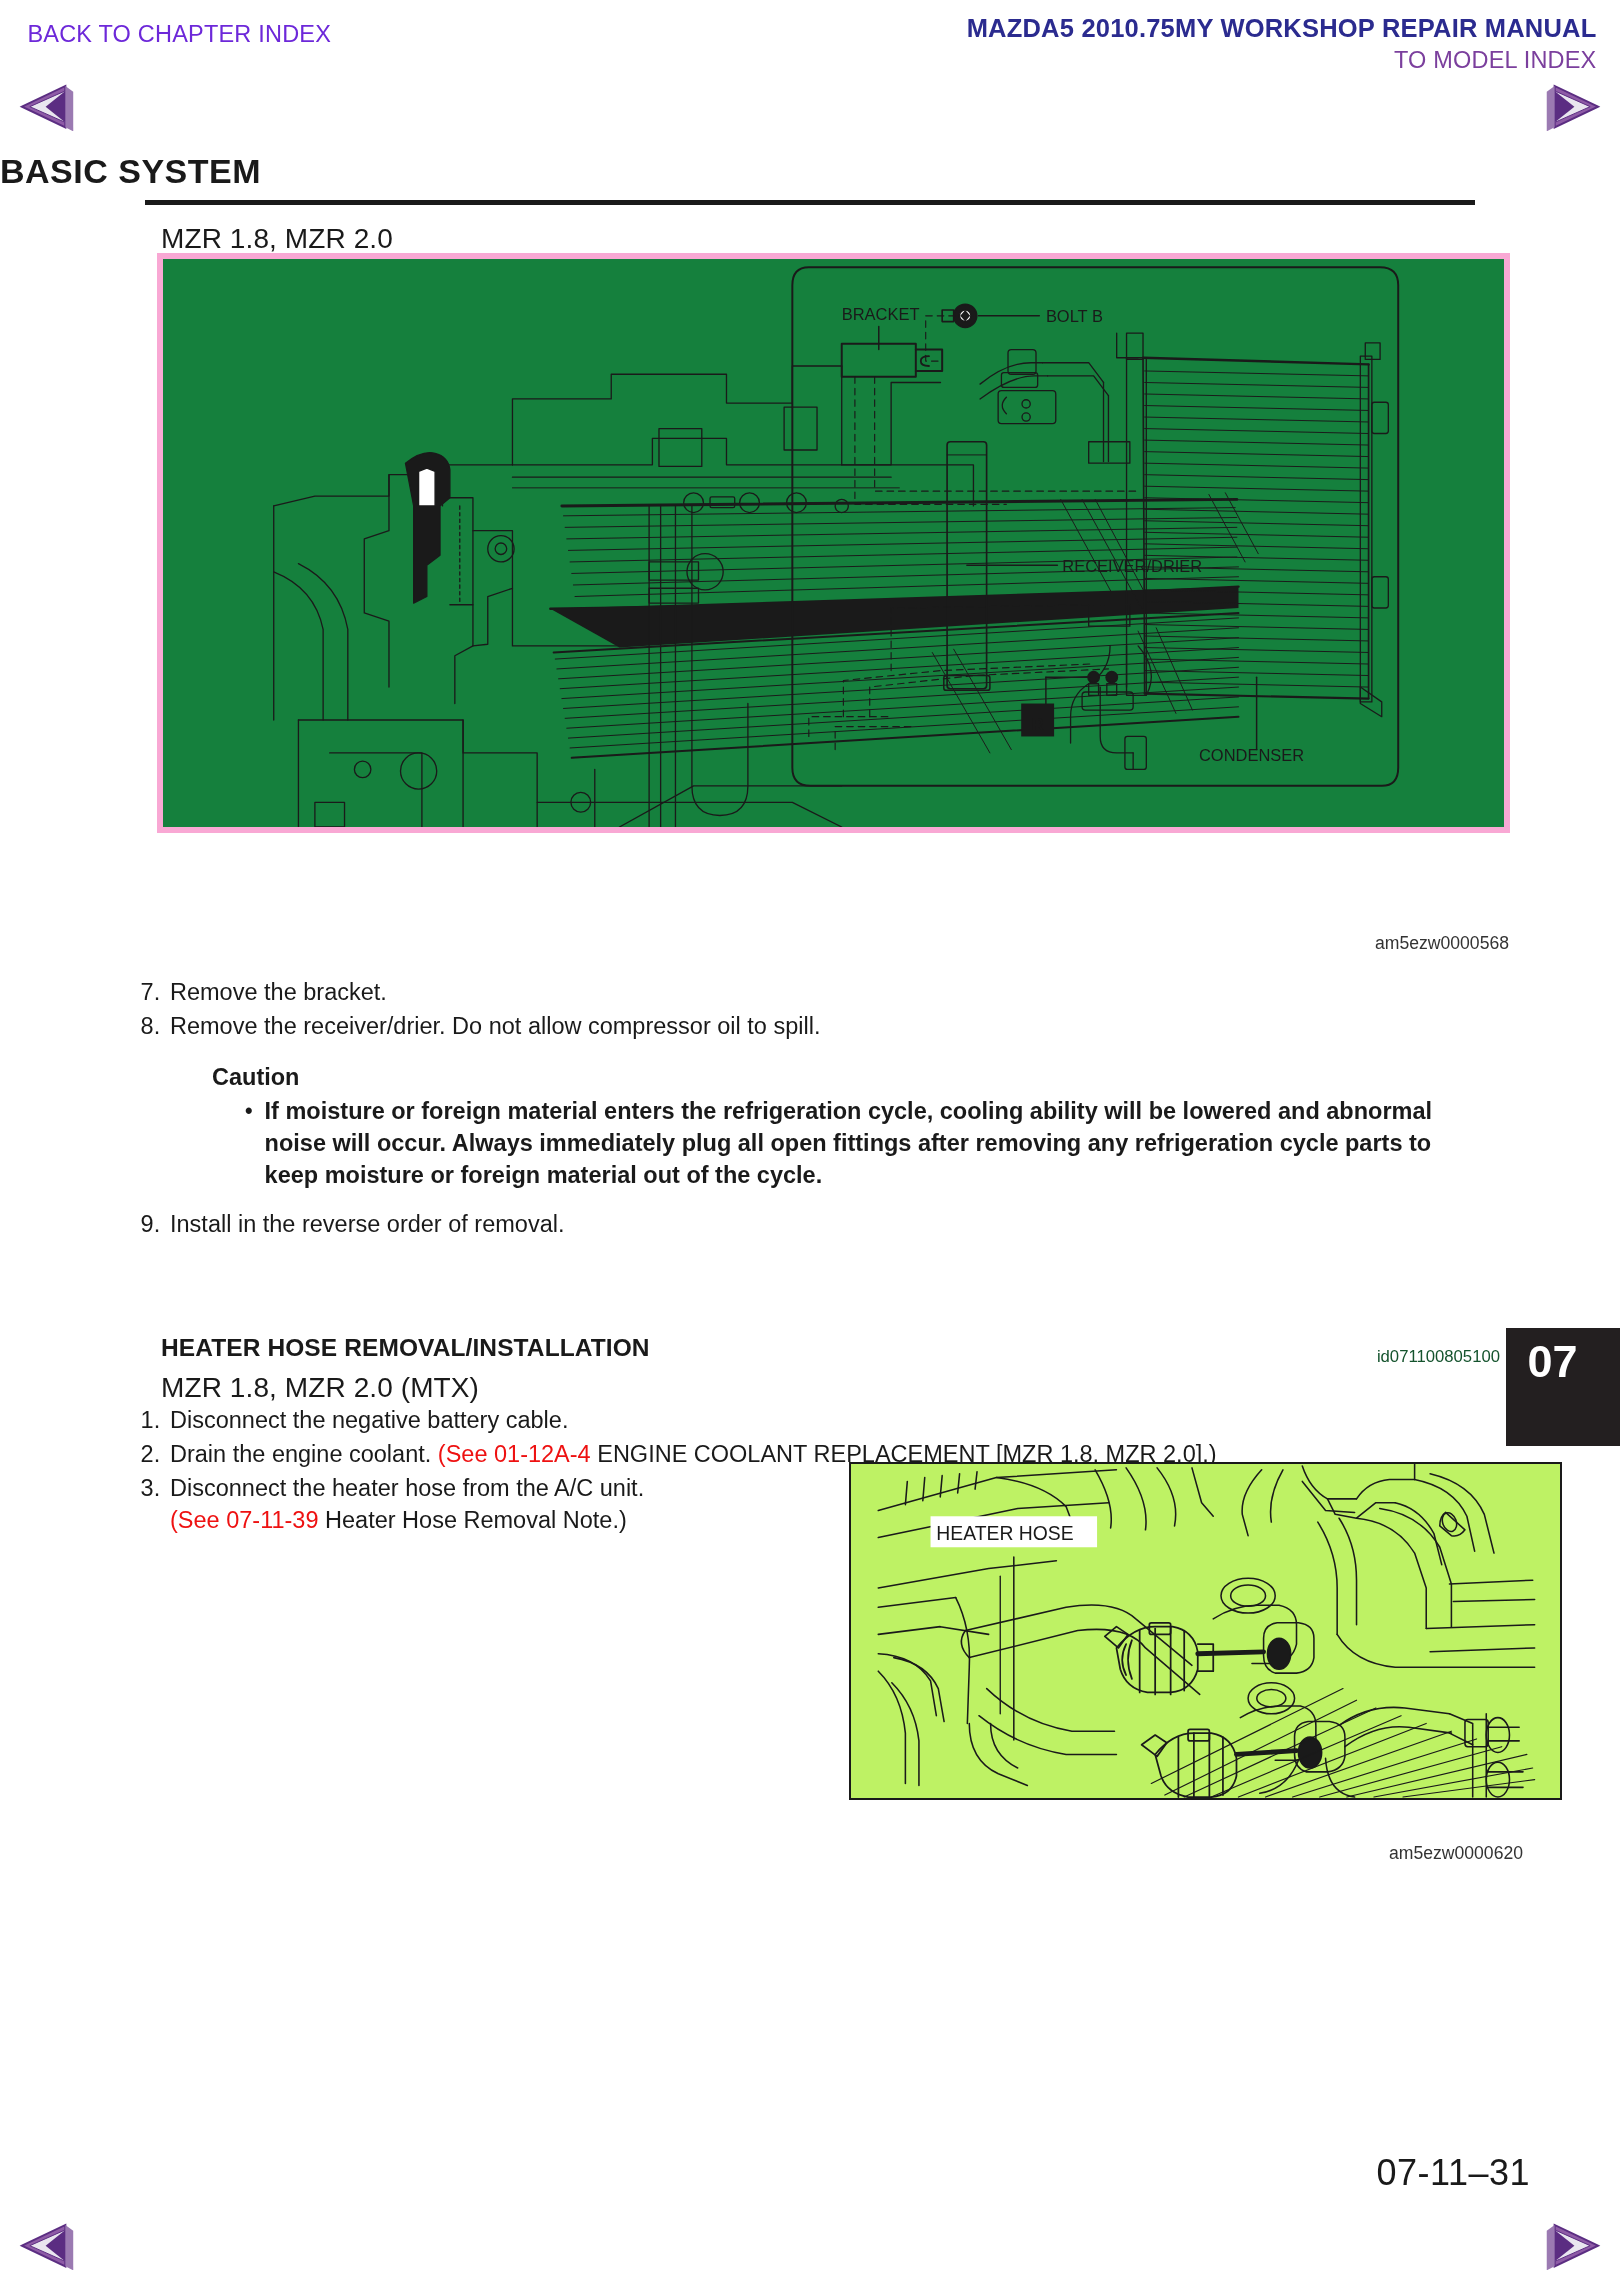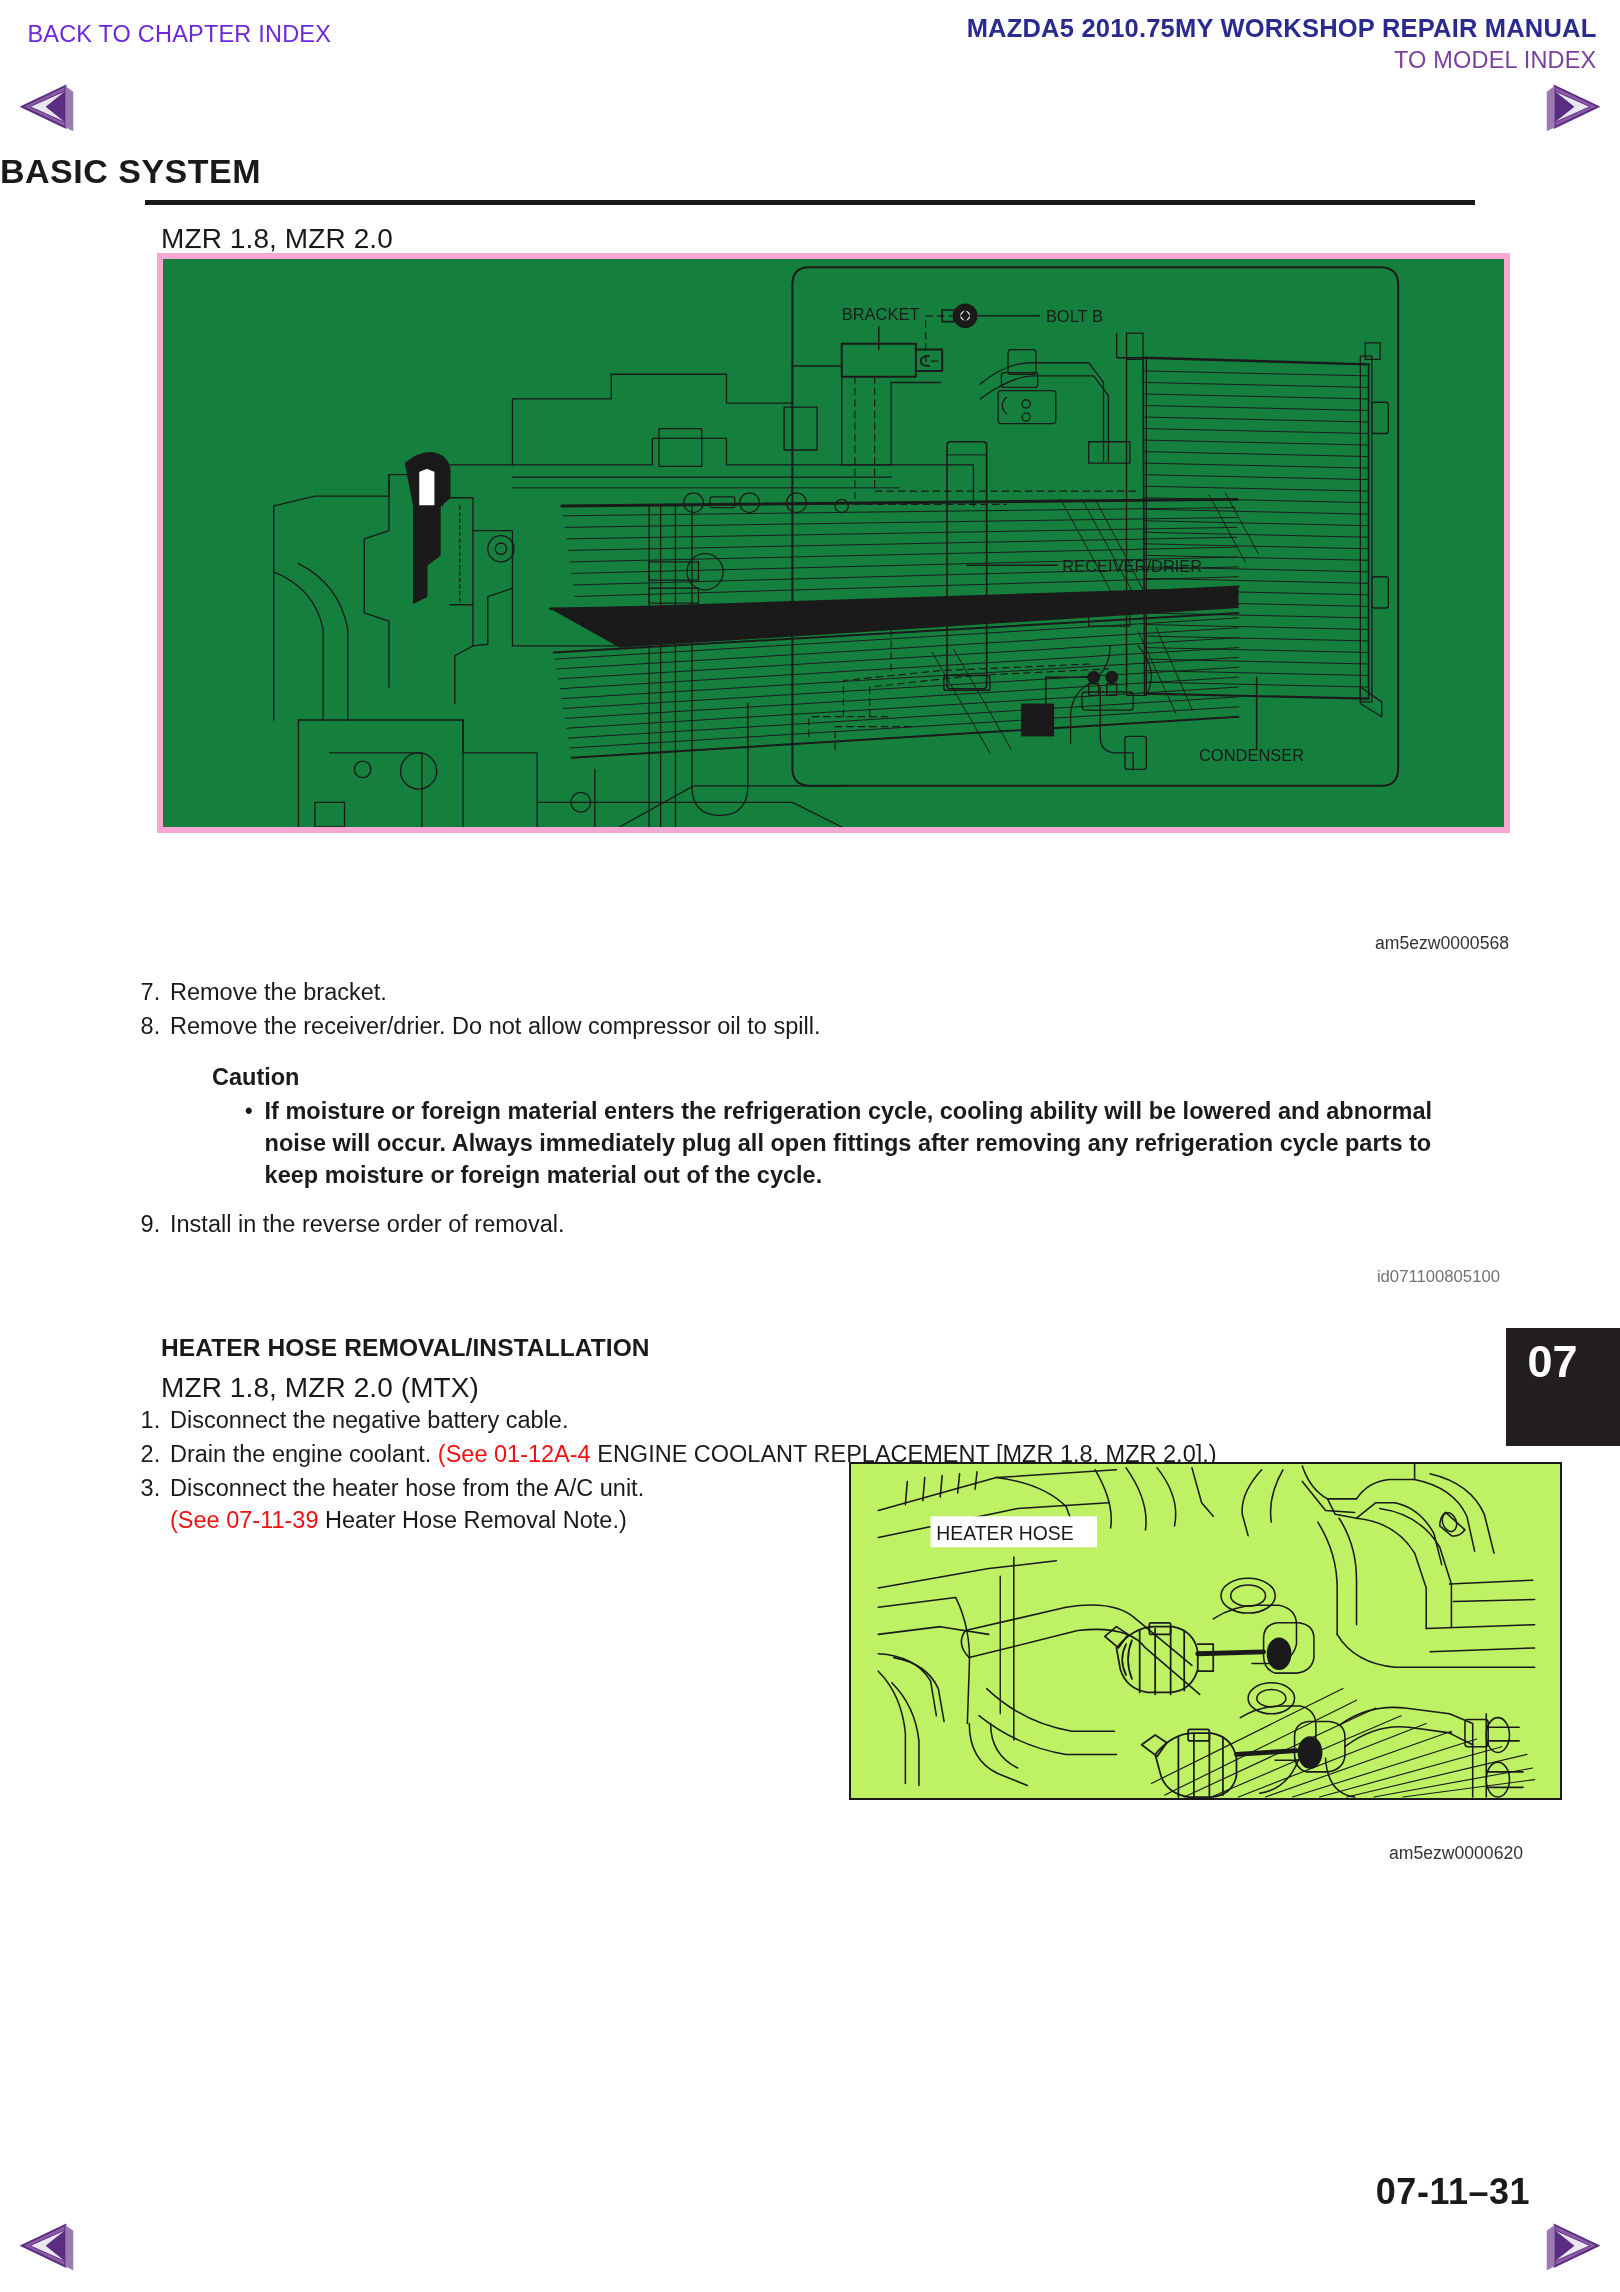--- a/index.html
+++ b/index.html
@@ -154,25 +154,25 @@
     left: 161px;
     top: 1322px;
     font-size: 24.5px;
     font-weight: bold;
     letter-spacing: 0.1px;
     margin-top: 12px;
   }
   #heater-id {
     position: absolute;
     left: 1304px;
-    top: 1267px;
+    top: 1347px;
     width: 196px;
     text-align: right;
     font-size: 16.7px;
-    color: #737373;
+    color: #14532d;
   }
   #subhead-mzr-mtx { left: 161px; top: 1372px; }
 
   #steps-heater { left: 125px; top: 1404px; width: 1313px; }
 
   
   #chapter-tab {
     position: absolute;
     left: 1506px;
     top: 1328px;
@@ -213,23 +213,22 @@
     color: #333;
     margin-top: 36px;
   }
 
   
   #page-number {
     position: absolute;
     right: 90px;
     top: 2152px;
     font-size: 36px;
-    font-weight: bold;
+    font-weight: normal;
     letter-spacing: 0.5px;
-    margin-top: 19px;
   }
 
   
   .fig-label {
     font-family: "Liberation Sans", sans-serif;
     font-size: 20px;
     fill: #1a1a1a;
   }
 </style>
 </head>

